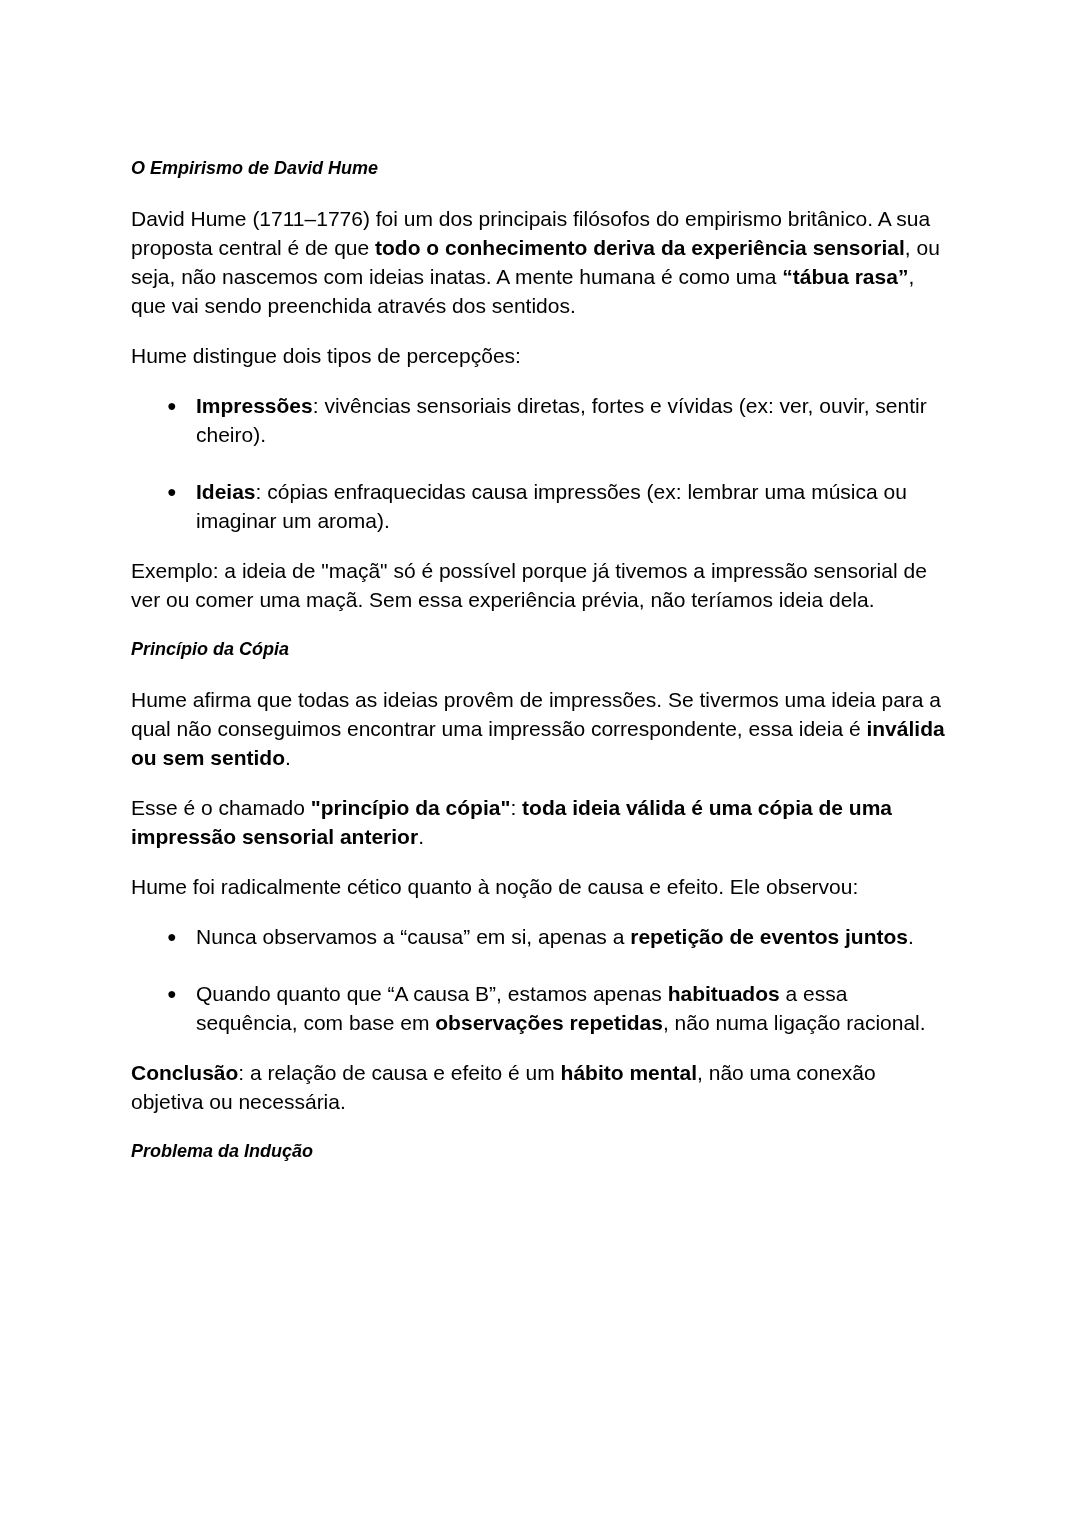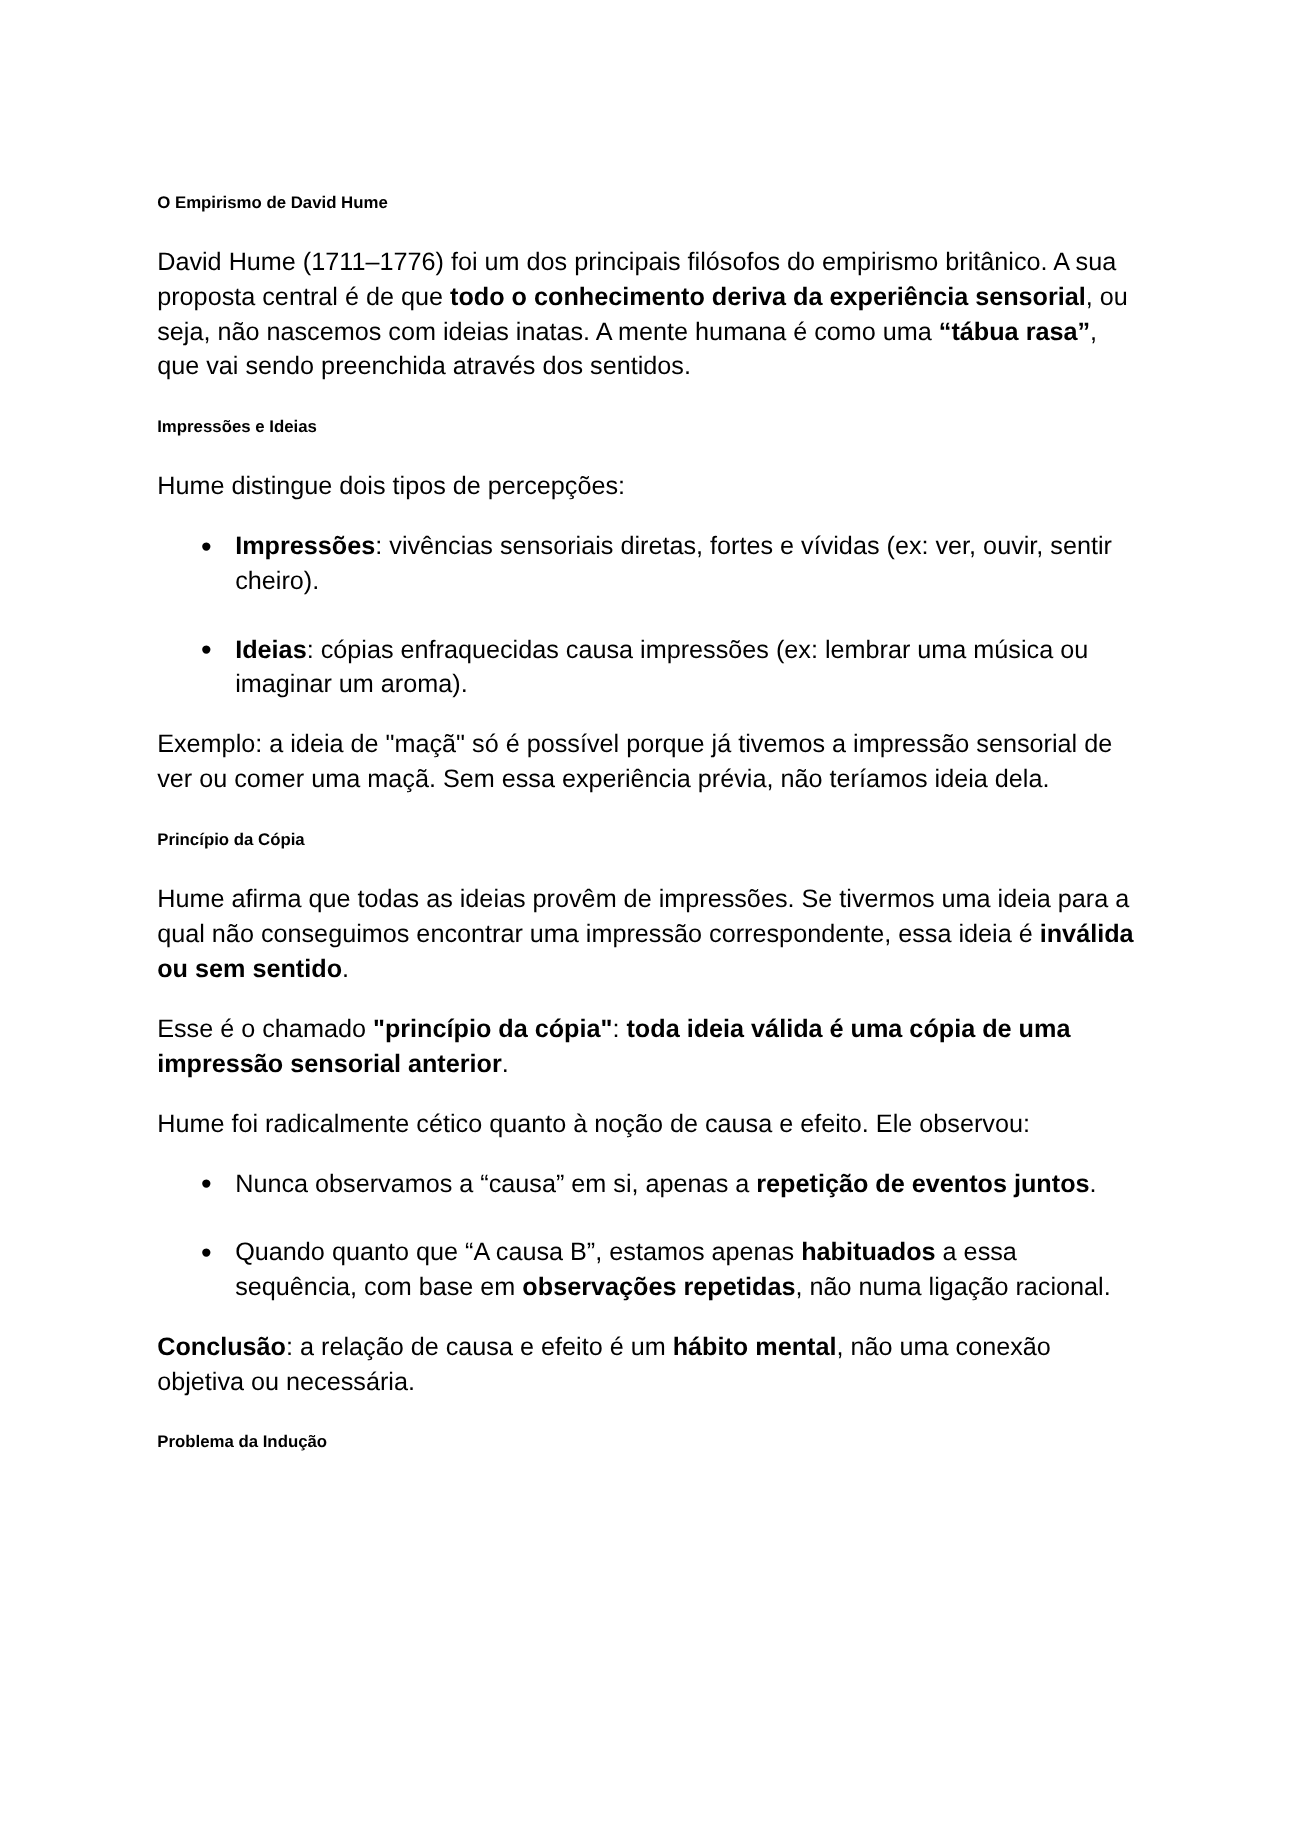--- a/index.html
+++ b/index.html
@@ -19,22 +19,23 @@
     }
     .page {
       position: absolute;
       left: 131px;
       top: 154px;
       width: 820px;
     }
     .heading {
       font-weight: bold;
       margin: 0 0 21px 0;
-      font-size: 14px;
+      font-size: 18px;
       line-height: 29px;
+      font-style: italic;
     }
     .para {
       margin: 16px 0 21px 0;
     }
     .list {
       margin: 0 0 21px 0;
       padding: 0;
       list-style: none;
     }
     .list-item {
@@ -55,21 +56,20 @@
   </style>
 </head>
 <body>
 
 <div class="page">
 
   <div class="heading">O Empirismo de David Hume</div>
 
   <p class="para"><span>David Hume (1711–1776) foi um dos principais filósofos do empirismo britânico. A sua proposta central é de que </span><b>todo o conhecimento deriva da experiência sensorial</b><span>, ou seja, não nascemos com ideias inatas. A mente humana é como uma </span><b>“tábua rasa”</b><span>, que vai sendo preenchida através dos sentidos.</span></p>
 
-  <div class="heading">Impressões e Ideias</div>
   <p class="para">Hume distingue dois tipos de percepções:</p>
   <ul class="list">
     <li class="list-item">
       <span class="bullet">●</span>
       <b>Impressões</b><span>: vivências sensoriais diretas, fortes e vívidas (ex: ver, ouvir, sentir cheiro).</span>
     </li>
     <li class="list-item">
       <span class="bullet">●</span>
       <b>Ideias</b><span>: cópias enfraquecidas causa impressões (ex: lembrar uma música ou imaginar um aroma).</span>
     </li>

